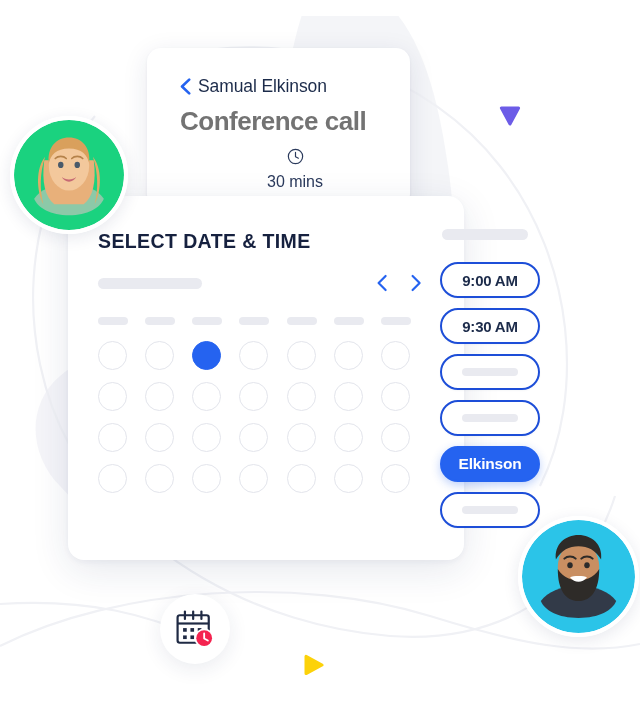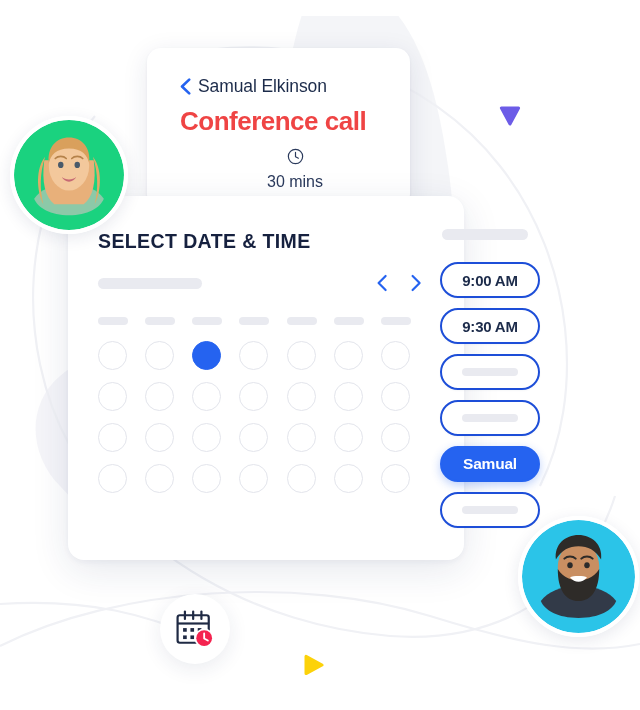--- a/index.html
+++ b/index.html
@@ -42,21 +42,21 @@
   .host-name {
     font-size: 17.5px;
     font-weight: 400;
     color: #1c2b4a;
     letter-spacing: -.1px;
     white-space: nowrap;
   }
   .meeting-title {
     font-size: 26px;
     font-weight: 700;
-    color: #ef4444;
+    color: #737373;
     letter-spacing: -.5px;
     margin-bottom: 11px;
     white-space: nowrap;
   }
   .duration-row { display: flex; align-items: center; gap: 8px; flex-direction: column; }
   .duration-text {
     font-size: 16px; color: #2b3a5c; font-weight: 400;
     white-space: nowrap;
   }
 
@@ -325,21 +325,21 @@
         <div class="slot">
           <span class="slot-label">9:30 AM</span>
         </div>
         <div class="slot">
           <div class="inner-skel"></div>
         </div>
         <div class="slot">
           <div class="inner-skel"></div>
         </div>
         <div class="slot confirm">
-          <span class="slot-label">Samual</span>
+          <span class="slot-label">Elkinson</span>
         </div>
         <div class="slot">
           <div class="inner-skel"></div>
         </div>
       </div>
   </div>
 
   <div class="avatar avatar-left">
     <svg viewBox="0 0 120 120" xmlns="http://www.w3.org/2000/svg">
       <circle cx="60" cy="60" r="60" fill="#1ad27f"></circle>

